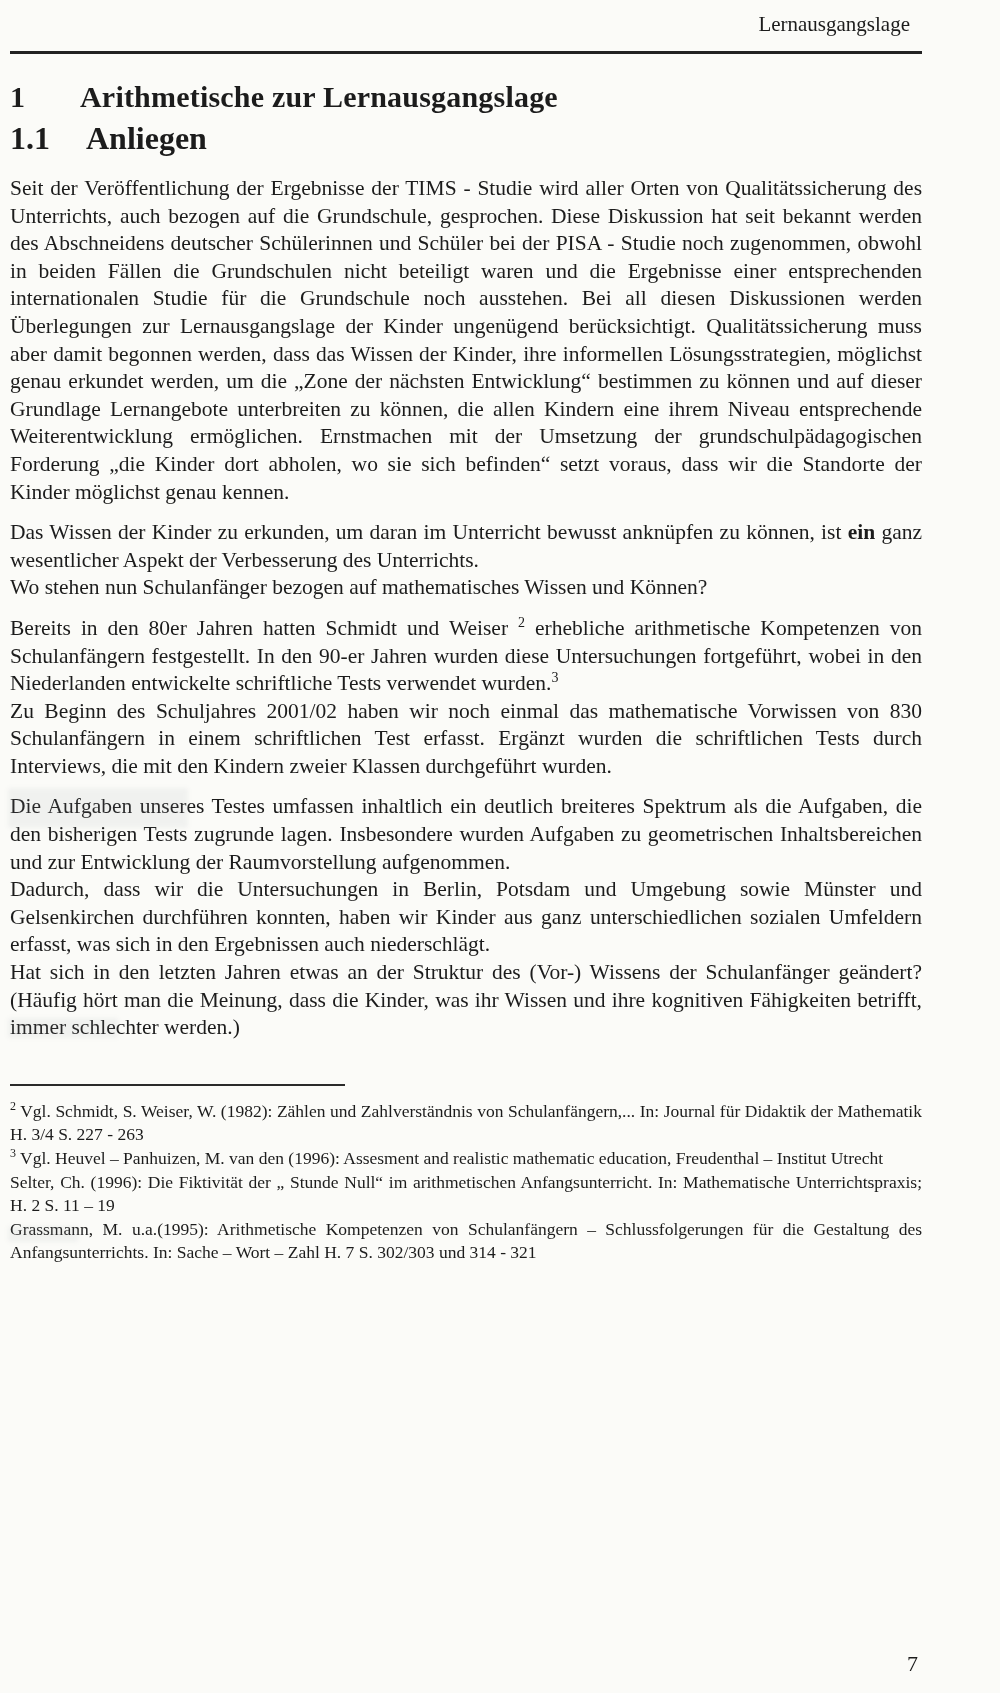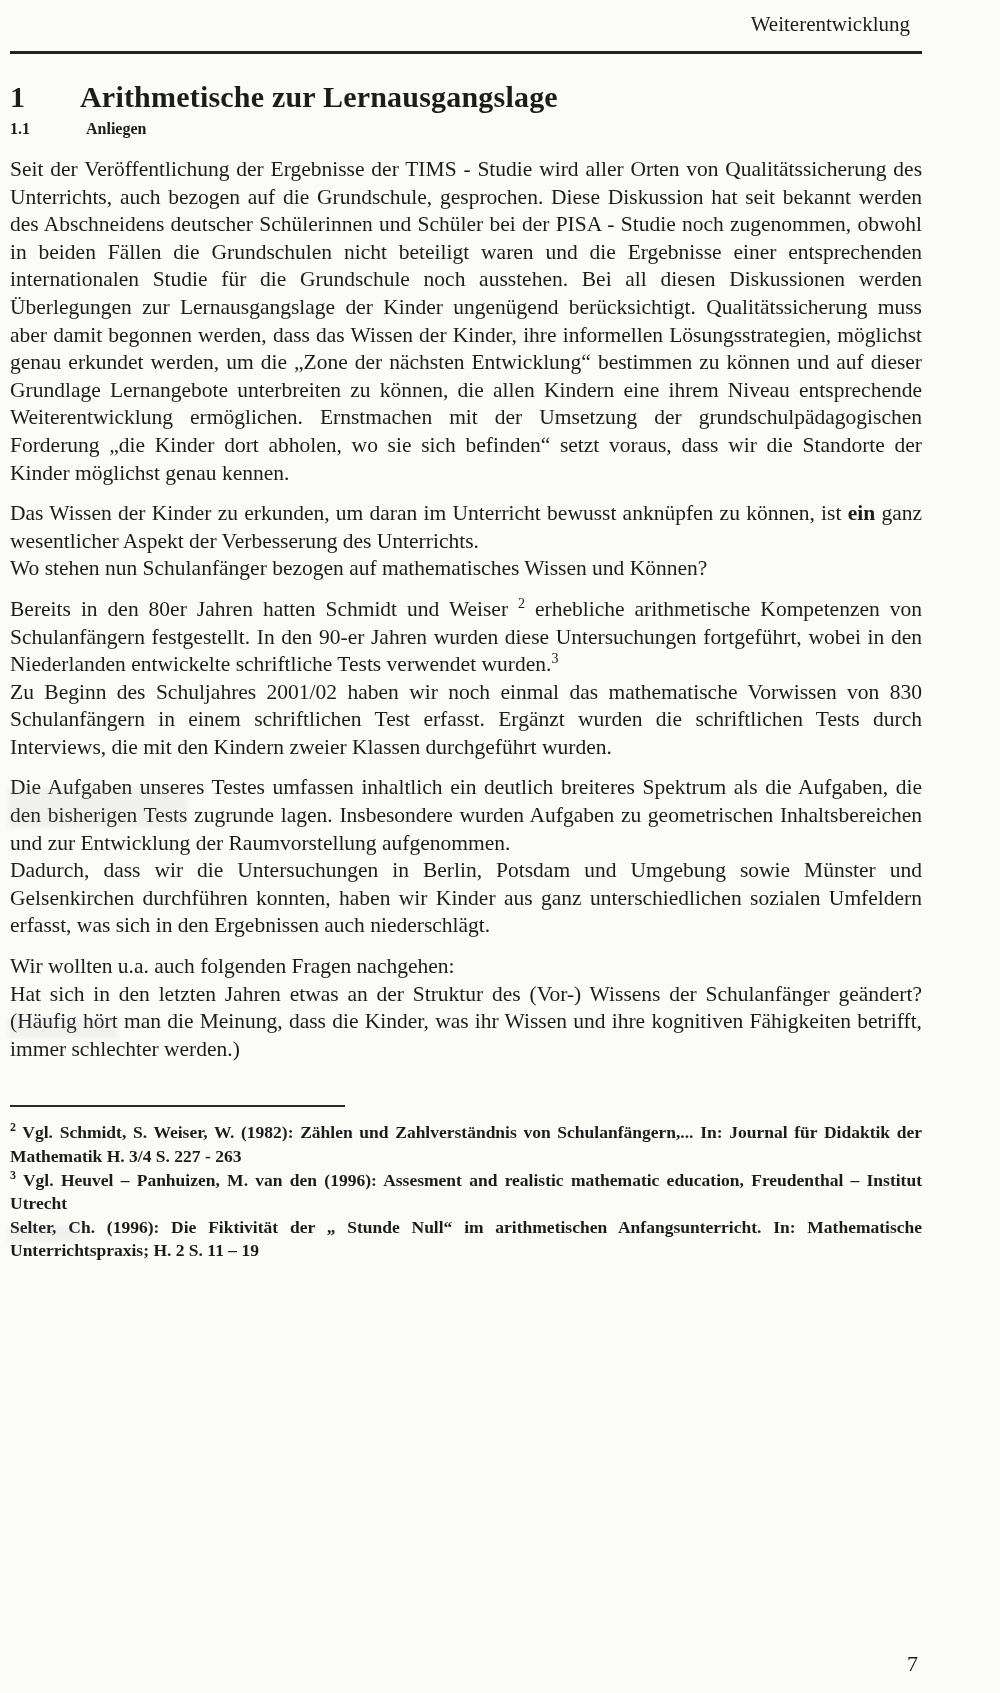--- a/index.html
+++ b/index.html
@@ -27,21 +27,21 @@
     margin: 0 0 0 0;
   }
   h1.section {
     font-size: 30px;
     font-weight: bold;
     margin: 26px 0 2px 0;
     letter-spacing: 0.2px;
   }
   h1.section .num { display: inline-block; width: 70px; }
   h2.subsection {
-    font-size: 16px;
+    font-size: 32px;
     font-weight: bold;
     margin: 6px 0 18px 0;
   }
   h2.subsection .num { display: inline-block; width: 76px; }
   p.body-par {
     font-size: 21.5px;
     line-height: 27.6px;
     text-align: justify;
     margin: 0;
   }
@@ -57,21 +57,20 @@
     border: none;
     border-top: 2px solid #2a2a2a;
     width: 335px;
     margin: 0 0 14px 0;
   }
   p.footnote {
     font-size: 17.5px;
     line-height: 23.6px;
     text-align: justify;
     margin: 0;
-    font-weight: bold;
   }
   p.footnote sup.fn-ref { font-size: 12px; }
   .page-number {
     position: absolute;
     right: 82px;
     bottom: 16px;
     font-size: 22px;
   }
   .scan-artifact {
     position: absolute;
@@ -80,21 +79,21 @@
     filter: blur(2px);
     pointer-events: none;
   }
 </style>
 </head>
 <body>
 
 <div class="page">
 
   <div class="running-header">
-    <span>Weiterentwicklung</span>
+    <span>Lernausgangslage</span>
   </div>
 
   <hr class="header-rule">
 
   <h1 class="section">
     <span class="num">1</span><span>Arithmetische zur Lernausgangslage</span>
   </h1>
 
   <h2 class="subsection">
     <span class="num">1.1</span><span>Anliegen</span>
@@ -107,35 +106,35 @@
   <p class="body-par">Wo stehen nun Schulanfänger bezogen auf mathematisches Wissen und Können?</p>
 
   <p class="body-par gap"><span>Bereits in den 80er Jahren hatten Schmidt und Weiser </span><sup class="fn-ref">2</sup><span> erhebliche arithmetische Kompetenzen von Schulanfängern festgestellt. In den 90-er Jahren wurden diese Untersuchungen fortgeführt, wobei in den Niederlanden entwickelte schriftliche Tests verwendet wurden.</span><sup class="fn-ref">3</sup></p>
 
   <p class="body-par"> Zu Beginn des Schuljahres 2001/02 haben wir noch einmal das mathematische Vorwissen von 830 Schulanfängern in einem schriftlichen Test erfasst. Ergänzt wurden die schriftlichen Tests durch Interviews, die mit den Kindern zweier Klassen durchgeführt wurden.</p>
 
   <p class="body-par gap">Die Aufgaben unseres Testes umfassen inhaltlich ein deutlich breiteres Spektrum als die Aufgaben, die den bisherigen Tests zugrunde lagen. Insbesondere wurden Aufgaben zu geometrischen Inhaltsbereichen und zur Entwicklung der Raumvorstellung aufgenommen.</p>
 
   <p class="body-par">Dadurch, dass wir die Untersuchungen in Berlin, Potsdam und Umgebung sowie Münster und Gelsenkirchen durchführen konnten, haben wir Kinder aus ganz unterschiedlichen sozialen Umfeldern erfasst, was sich in den Ergebnissen auch niederschlägt.</p>
 
-  <p class="body-par gap">Wir wollten u.a. auch folgenden Fragen nachgehen:</p>
 
   <p class="body-par">Hat sich in den letzten Jahren etwas an der Struktur des (Vor-) Wissens der Schulanfänger geändert? (Häufig hört man die Meinung, dass die Kinder, was ihr Wissen und ihre kognitiven Fähigkeiten betrifft, immer schlechter werden.)</p>
 
 
 
   <div class="footnote-block">
     <hr class="footnote-rule">
 
     <p class="footnote"><sup class="fn-ref">2</sup><span> Vgl. Schmidt, S. Weiser, W. (1982): Zählen und Zahlverständnis von Schulanfängern,... In: Journal für Didaktik der Mathematik H. 3/4 S. 227 - 263</span></p>
 
     <p class="footnote"><sup class="fn-ref">3</sup><span> Vgl. Heuvel – Panhuizen, M. van den (1996): Assesment and realistic mathematic education, Freudenthal – Institut Utrecht</span></p>
 
     <p class="footnote">Selter, Ch. (1996): Die Fiktivität der „ Stunde Null“ im arithmetischen Anfangsunterricht. In: Mathematische Unterrichtspraxis; H. 2 S. 11 – 19</p>
 
+    <p class="footnote">Grassmann, M. u.a.(1995): Arithmetische Kompetenzen von Schulanfängern – Schlussfolgerungen für die Gestaltung des Anfangsunterrichts. In: Sache – Wort – Zahl H. 7 S. 302/303 und 314 - 321</p>
   </div>
 
   <div class="page-number">7</div>
 
   <div class="scan-artifact" style="left:8px; top:788px; width:180px; height:40px;"></div>
   <div class="scan-artifact" style="left:8px; top:1018px; width:110px; height:20px;"></div>
   <div class="scan-artifact" style="left:8px; top:1226px; width:70px; height:16px;"></div>
 
 </div>
 

